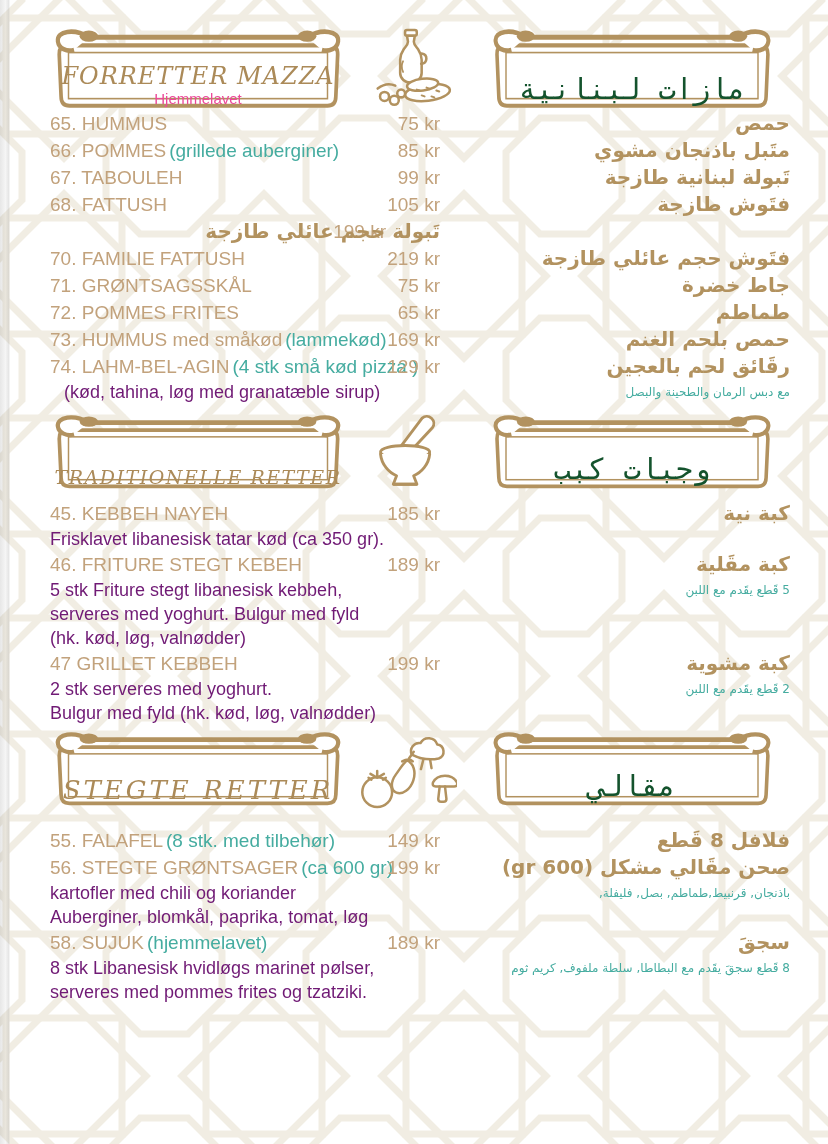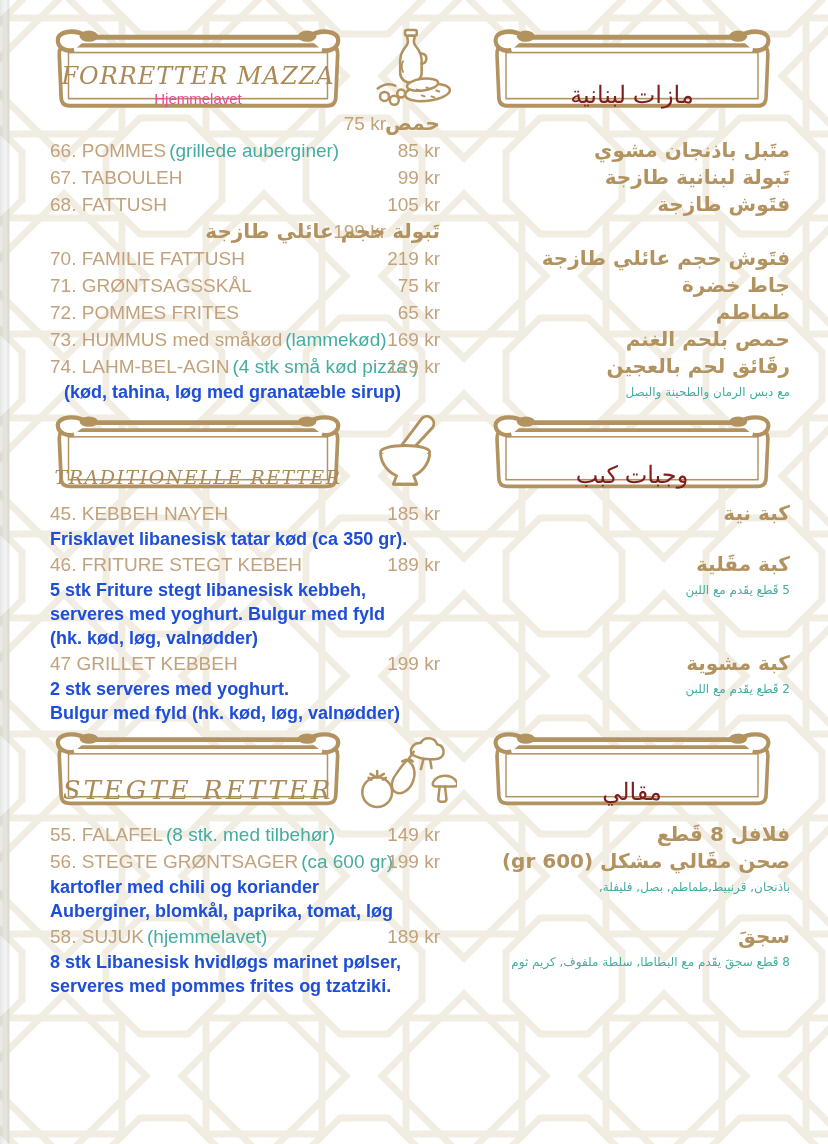--- a/index.html
+++ b/index.html
@@ -31,50 +31,50 @@
   }
   .banner-title {
     font-family: "DejaVu Serif", serif; font-style: italic;
     color: #ab8a58; white-space: nowrap;
   }
   .t1 { font-size: 24px; letter-spacing: 1px; }
   .t2 { font-size: 19px; letter-spacing: 1.5px; }
   .t3 { font-size: 26px; letter-spacing: 3px; }
   .banner-sub { font-size: 15px; color: #ec4899; margin-top: 2px; }
   .banner-title-ar {
-    font-family: Liberation Sans, sans-serif; font-size: 24px; color: #7f1d1d;
+    font-family: Liberation Mono, monospace; font-size: 29px; color: #14532d;
     direction: rtl; white-space: nowrap;
   }
   .section-icon { display: flex; align-items: flex-start; justify-content: center; }
 
   
   .rows { margin-top: 8px; }
   .row {
     display: grid; grid-template-columns: 336px 54px 1fr;
     align-items: baseline; line-height: 26px; font-size: 19px;
   }
   .da { color: #c2a27c; white-space: nowrap; }
   .num, .title { color: #c2a27c; }
   .note { color: #45aca0; margin-left: 3px; }
   .price { color: #c2a27c; text-align: right; white-space: nowrap; }
   .ar {
     font-family: "DejaVu Sans", sans-serif; font-weight: bold; font-size: 20px;
     color: #b2925f; text-align: right; direction: rtl; white-space: nowrap;
   }
   .descrow { line-height: 24px; font-size: 18px; align-items: start; }
-  .desc-da { color: #1d4ed8; white-space: nowrap; font-weight: bold; }
+  .desc-da { color: #701a75; white-space: nowrap; }
   .desc-da.indent { padding-left: 14px; }
   .desc-ar {
     font-family: "DejaVu Sans", sans-serif; font-size: 12px; font-weight: normal;
     color: #45aca0; text-align: right; direction: rtl; white-space: nowrap;
   }
   .sec2 { margin-top: 10px; }
   .sec2 .rows { margin-top: 12px; }
   .sec3 { margin-top: 6px; }
-  .sec3 .rows { margin-top: 16px; }
+  .sec3 .rows { margin-top: 22px; }
   .defs-holder { position: absolute; width: 0; height: 0; overflow: hidden; }
 </style>
 </head>
 <body>
 
 <svg class="bg-pattern" width="828" height="1144" aria-hidden="true">
   <defs>
     <pattern id="geo" width="200" height="200" patternUnits="userSpaceOnUse" patternTransform="translate(-36,-24)">
       <g fill="none" stroke="#f1ede3" stroke-width="7">
         <rect x="42" y="42" width="116" height="116"></rect>
@@ -140,20 +140,21 @@
             <use href="#scrollg"></use>
           </svg>
         <div class="banner-text">
           <div class="banner-title-ar">مازات لبنانية</div>
         </div>
       </div>
     </header>
 
     <div class="rows">
       <div class="row">
+        <div class="da"><span class="num">65.</span> <span class="title">HUMMUS</span></div>
         <div class="price">75 kr</div>
         <div class="ar" dir="rtl">حمص</div>
       </div>
       <div class="row">
         <div class="da"><span class="num">66.</span> <span class="title">POMMES</span><span class="note">(grillede auberginer)</span></div>
         <div class="price">85 kr</div>
         <div class="ar" dir="rtl">متَبل باذنجان مشوي</div>
       </div>
       <div class="row">
         <div class="da"><span class="num">67.</span> <span class="title">TABOULEH</span></div>

